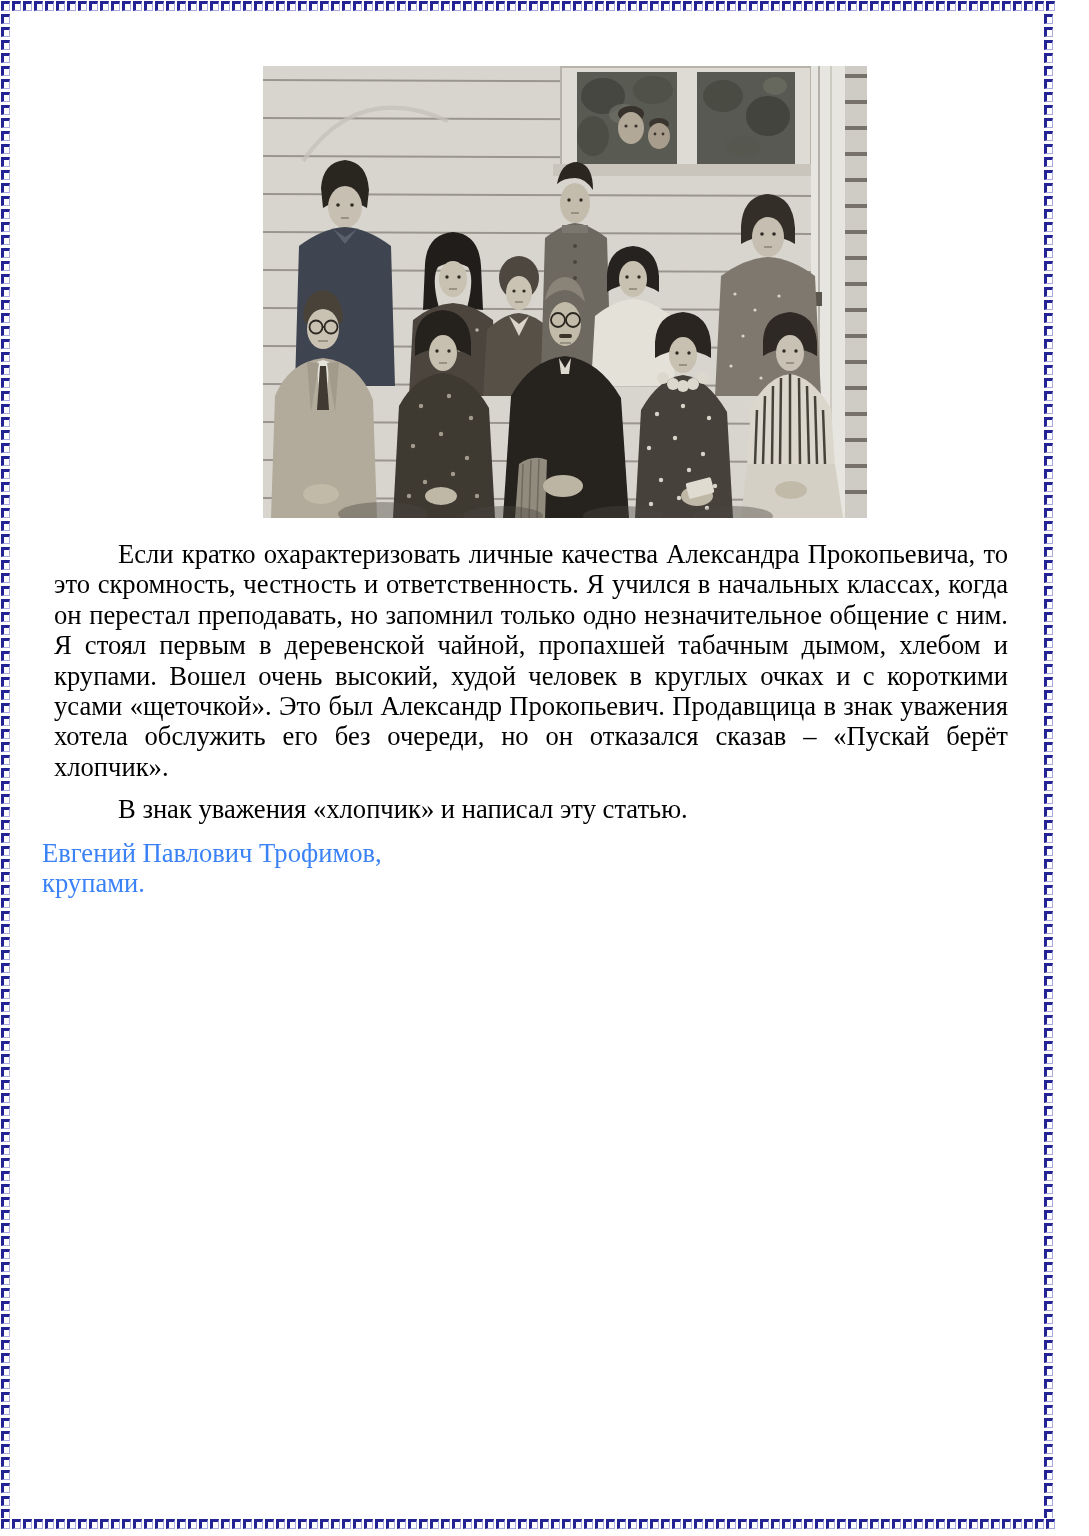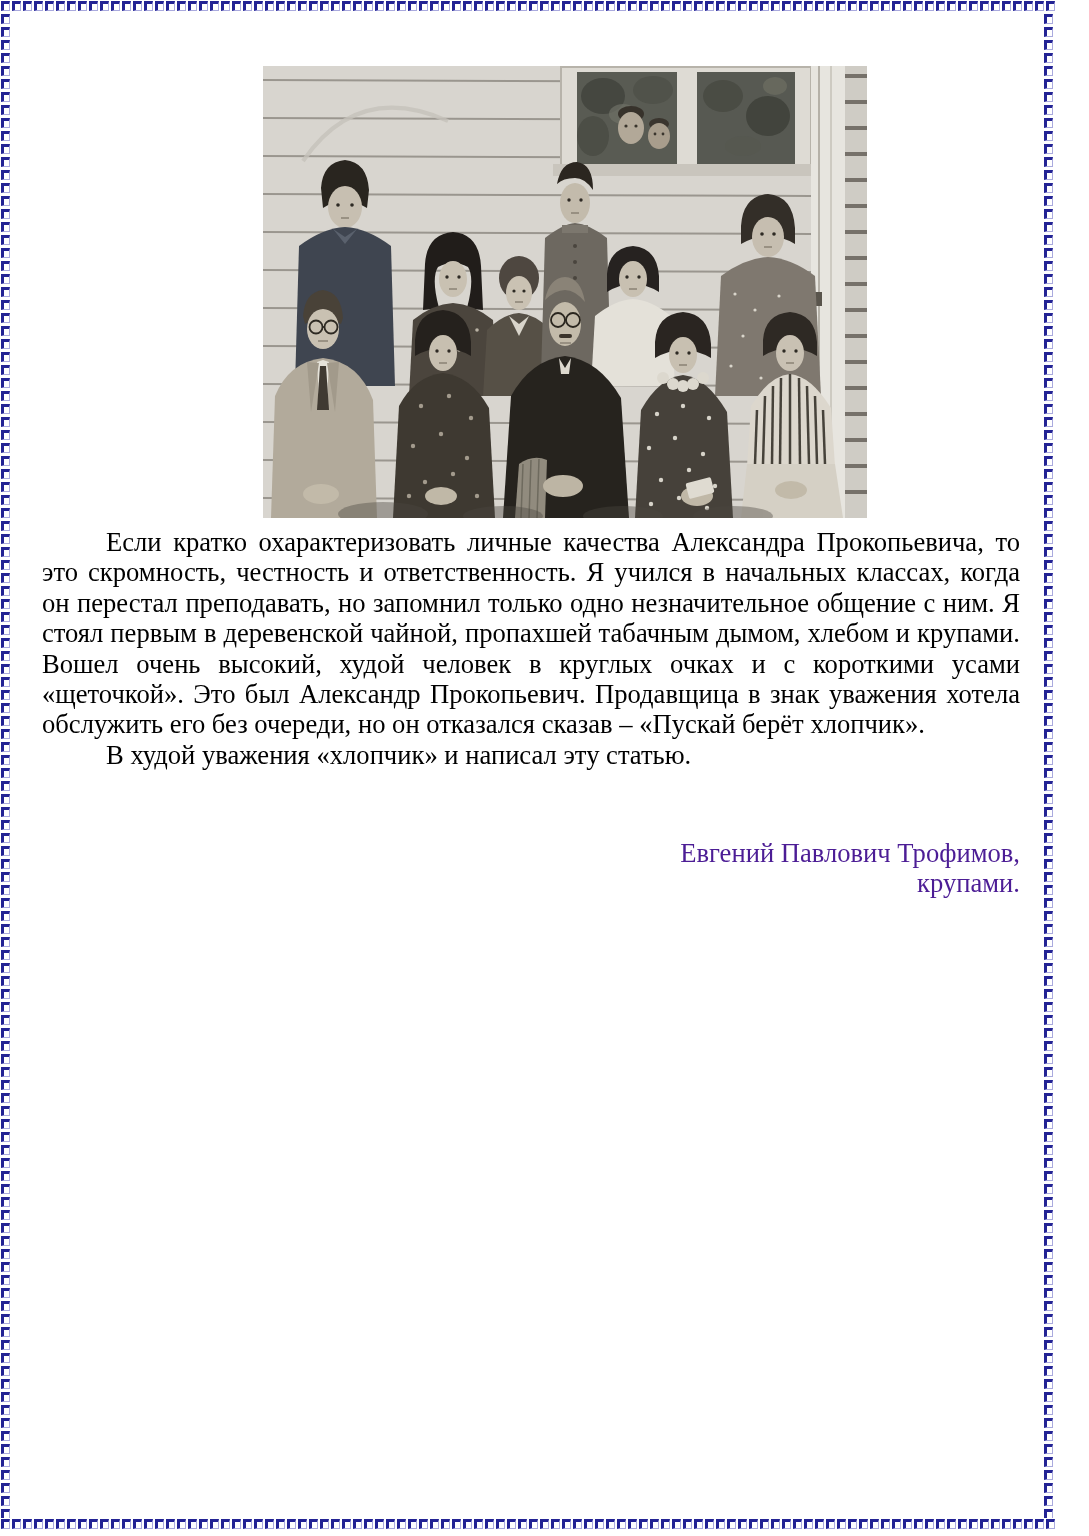--- a/index.html
+++ b/index.html
@@ -31,25 +31,25 @@
     position:absolute;left:263px;top:66px;margin:0;
     width:604px;height:452px;overflow:hidden;
   }
   figure.photo svg{display:block;}
   
   .body-text{
     position:absolute;left:42px;top:527px;width:978px;
     font-size:26.6px;line-height:30.4px;color:#000;
     text-align:justify;
   }
-  .body-text p{margin:0;text-indent:64px;}
+  .body-text p{margin:12px;text-indent:64px;}
   .signature{
     position:absolute;left:42px;top:838px;width:978px;
-    font-size:26.6px;line-height:30.4px;color:#4c1d95;
-    text-align:right;
+    font-size:26.6px;line-height:30.4px;color:#3b82f6;
+    text-align:left;
   }
   .signature div{margin:0;}
 </style>
 </head>
 <body>
 
 <div class="b-row b-top">
     <i class="btile"></i>
     <i class="btile"></i>
     <i class="btile"></i>
@@ -741,19 +741,19 @@
       <ellipse cx="120" cy="448" rx="45" ry="12"></ellipse>
         <ellipse cx="240" cy="450" rx="40" ry="10"></ellipse>
       <ellipse cx="360" cy="450" rx="40" ry="10"></ellipse>
         <ellipse cx="470" cy="450" rx="40" ry="10"></ellipse>
     </g>
   </svg>
 </figure>
 
 <div class="body-text">
   <p>Если кратко охарактеризовать личные качества Александра Прокопьевича, то это скромность, честность и ответственность. Я учился в начальных классах, когда он перестал преподавать, но запомнил только одно незначительное общение с ним. Я стоял первым в деревенской чайной, пропахшей табачным дымом, хлебом и крупами. Вошел очень высокий, худой человек в круглых очках и с короткими усами «щеточкой». Это был Александр Прокопьевич. Продавщица в знак уважения хотела обслужить его без очереди, но он отказался сказав – «Пускай берёт хлопчик».</p>
-  <p>В худой уважения «хлопчик» и написал эту статью.</p>
+  <p>В знак уважения «хлопчик» и написал эту статью.</p>
 </div>
 
 <div class="signature">
   <div>Евгений Павлович Трофимов,</div>
   <div>крупами.</div>
 </div>
 
 </body></html>

